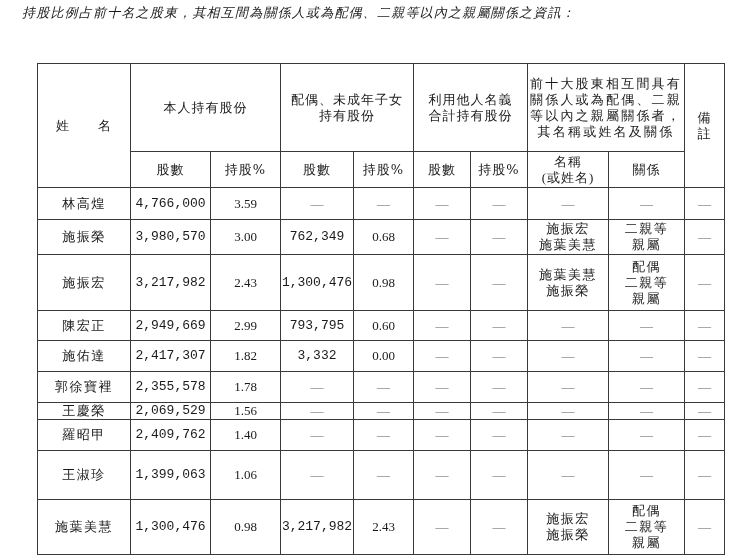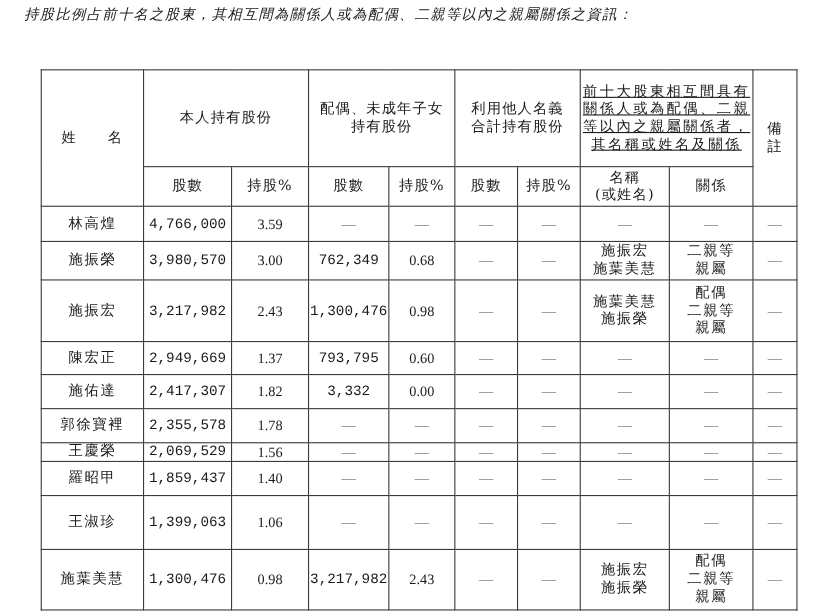--- a/index.html
+++ b/index.html
@@ -5,28 +5,28 @@
   html, body { margin:0; padding:0; background:#ffffff; }
   body { width:740px; height:560px; overflow:hidden; position:relative;
          font-family:"DejaVu Serif", "Liberation Serif", serif; color:#1a1a1a; }
   .heading { position:absolute; left:22px; top:4px; font-size:13px; letter-spacing:1.2px;
              white-space:nowrap; color:#1a1a1a;font-style:italic; }
   table.holders { position:absolute; left:37px; top:63px; border-collapse:collapse;
                   table-layout:fixed; width:687px; }
   table.holders td, table.holders th { border:1.5px solid #3a3a3a; padding:0; font-weight:normal;
                   font-size:13px; text-align:center; vertical-align:middle; line-height:16px; }
   th.grp { font-size:13px; letter-spacing:1px; }
-  th.rel-head { text-align:left; padding:2px 4px 0 6px; letter-spacing:2.2px; line-height:17px; font-size:12.5px;text-decoration:underline; }
+  th.rel-head { text-align:left; padding:2px 4px 0 6px; letter-spacing:2.2px; line-height:17px; font-size:12.5px; }
   th.sub { font-size:13px; letter-spacing:1px; }
   td.name { text-align:left; padding-left:10px; letter-spacing:1.5px; font-size:12.5px; }
   td.num { text-align:right; padding-right:6px; font-family:Liberation Mono, monospace; font-size:14.5px; }
   td.pct { text-align:center; font-family:"Liberation Serif", serif; font-size:14.5px;margin-left:16px; }
   td.dash { color:#7a7a7a; font-family:"Liberation Serif", serif; font-size:14px; }
   td.multi { font-size:12.5px; letter-spacing:1.5px; line-height:16px; vertical-align:top; padding-top:2px; }
-  .line { display:block; }
+  .line { display:block;font-family:Liberation Serif, serif; }
 </style>
 </head>
 <body>
 
 <div class="heading">持股比例占前十名之股東，其相互間為關係人或為配偶、二親等以內之親屬關係之資訊：</div>
 
 <table class="holders">
   <colgroup>
     <col style="width:93px">
       <col style="width:80px">
@@ -121,21 +121,21 @@
         <span class="line">配偶</span>
         <span class="line">二親等</span>
         <span class="line">親屬</span>
       </td>
       <td class="dash">—</td>
     </tr>
 
     <tr style="height:30px">
       <td class="name">陳宏正</td>
       <td class="num">2,949,669</td>
-      <td class="pct">1.37</td>
+      <td class="pct">2.99</td>
       <td class="num">793,795</td>
       <td class="pct">0.60</td>
       <td class="dash">—</td>
       <td class="dash">—</td>
       <td class="dash">—</td>
       <td class="dash">—</td>
       <td class="dash">—</td>
     </tr>
 
     <tr style="height:31px">
@@ -172,21 +172,21 @@
       <td class="dash">—</td>
       <td class="dash">—</td>
       <td class="dash">—</td>
       <td class="dash">—</td>
       <td class="dash">—</td>
       <td class="dash">—</td>
     </tr>
 
     <tr style="height:31px">
       <td class="name">羅昭甲</td>
-      <td class="num">1,859,437</td>
+      <td class="num">2,409,762</td>
       <td class="pct">1.40</td>
       <td class="dash">—</td>
       <td class="dash">—</td>
       <td class="dash">—</td>
       <td class="dash">—</td>
       <td class="dash">—</td>
       <td class="dash">—</td>
       <td class="dash">—</td>
     </tr>
 

